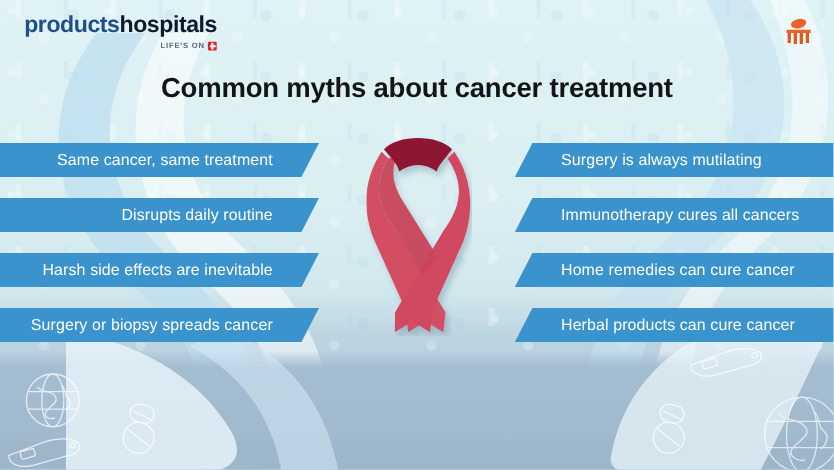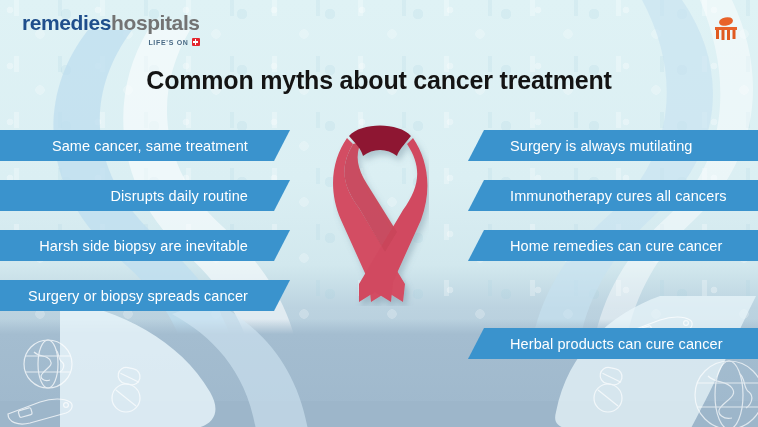--- a/index.html
+++ b/index.html
@@ -60,21 +60,21 @@
   .lineart svg { display:block; }
 
   
   .logo {
     position:absolute; left:22px; top:12px;
     line-height:1;
     user-select:none;
   }
   .logo-word { font-size:21px; font-weight:700; letter-spacing:-.4px; }
   .logo-manipal { color:#1f4e8c; }
-  .logo-hospitals { color:#737373;text-align:center; }
+  .logo-hospitals { color:#0f172a;text-align:center; }
   .logo-tag {
     margin-top:5px;
     text-align:right;
     font-size:7px;
     letter-spacing:.7px;
     color:#4a6b86;
     font-weight:600;
     display:flex; align-items:center; justify-content:flex-end; gap:3px;
   }
   .logo-cross {
@@ -222,21 +222,21 @@
     <svg width="78" height="78" viewBox="0 0 78 78" fill="none" stroke="#ffffff" stroke-width="1.2" opacity=".8">
       <circle cx="39" cy="39" r="34"></circle>
       <ellipse cx="39" cy="39" rx="14" ry="34"></ellipse>
       <path d="M7 27 H71 M7 51 H71"></path>
       <path d="M18 20 C26 28, 36 24, 42 32 C 48 40, 36 44, 30 52 C 26 58, 34 64, 42 62"></path>
       <path d="M50 18 C56 24, 53 32, 59 36 C 64 40, 62 48, 56 52"></path>
     </svg>
   </div>
 
   <div class="logo">
-    <div class="logo-word"><span class="logo-manipal">remedies</span><span class="logo-hospitals">hospitals</span></div>
+    <div class="logo-word"><span class="logo-manipal">products</span><span class="logo-hospitals">hospitals</span></div>
     <div class="logo-tag">
       <span>LIFE'S ON</span>
       <span class="logo-cross"></span>
     </div>
   </div>
 
   <div class="corner-icon">
     <svg width="28" height="26" viewBox="0 0 28 26">
       <ellipse cx="14" cy="5.5" rx="7" ry="4.2" fill="#e8622a" transform="rotate(-12 14 5.5)"></ellipse>
       <path d="M3 11 H25 L25 14 H3 Z" fill="#e8622a"></path>
@@ -266,33 +266,33 @@
     </svg>
   </div>
 
   <div class="banner banner-left" style="top:130px; width:290px;">
     <span>Same cancer, same treatment</span>
   </div>
   <div class="banner banner-left" style="top:180px; width:290px;">
     <span>Disrupts daily routine</span>
   </div>
   <div class="banner banner-left" style="top:230px; width:290px;">
-    <span>Harsh side biopsy are inevitable</span>
+    <span>Harsh side effects are inevitable</span>
   </div>
   <div class="banner banner-left" style="top:280px; width:290px;">
     <span>Surgery or biopsy spreads cancer</span>
   </div>
 
   <div class="banner banner-right" style="top:130px; width:290px;">
     <span>Surgery is always mutilating</span>
   </div>
   <div class="banner banner-right" style="top:230px; width:290px;">
     <span>Home remedies can cure cancer</span>
   </div>
   <div class="banner banner-right" style="top:180px; width:290px;">
     <span>Immunotherapy cures all cancers</span>
   </div>
-  <div class="banner banner-right" style="top:280px; width:290px;margin-top:48px;">
+  <div class="banner banner-right" style="top:280px; width:290px;">
     <span>Herbal products can cure cancer</span>
   </div>
 
 
 </div>
 
 </body></html>

